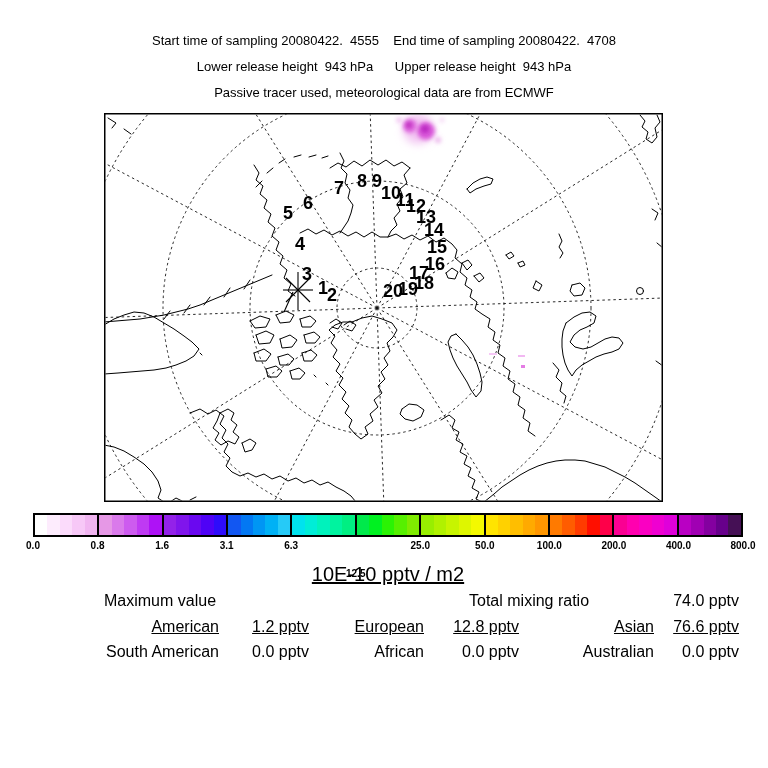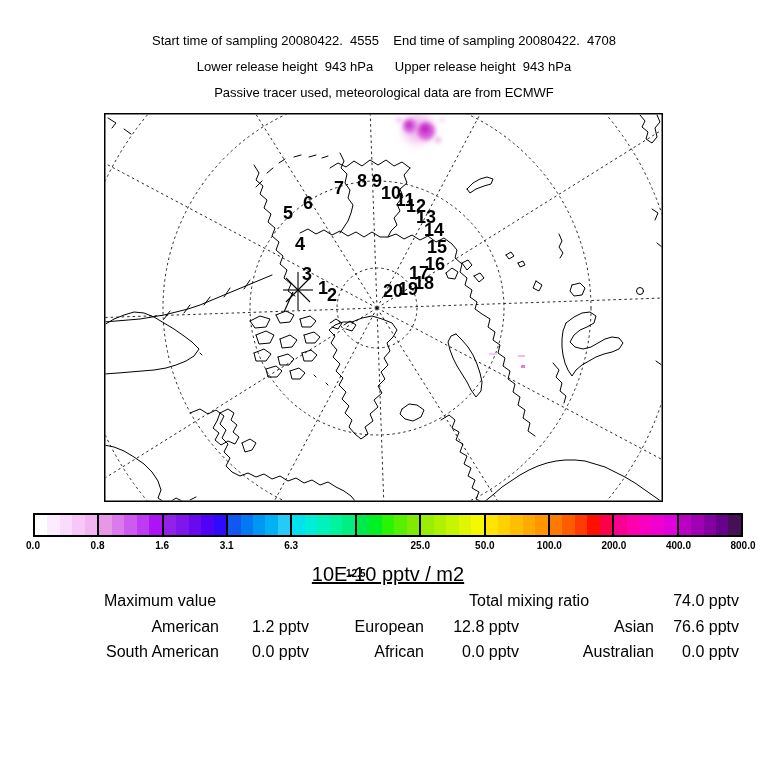--- a/index.html
+++ b/index.html
@@ -15,21 +15,21 @@
   #bar{position:absolute;left:33px;top:513px;width:710px;height:24px;
        display:flex;border:2px solid #000;box-sizing:border-box;background:#000;}
   .seg{display:flex;flex:1 1 0;border-left:2px solid #000;}
   .seg:first-child{border-left:none;}
   .cell{flex:1 1 0;}
   #ticks{position:absolute;left:33px;top:540px;width:710px;height:20px;}
   .tick{position:absolute;top:0;transform:translateX(-50%);
         font-size:10px;font-weight:bold;white-space:nowrap;}
   #units{position:absolute;left:33px;top:563px;width:710px;text-align:center;font-size:20px;text-decoration:underline;}
   .stat{position:absolute;font-size:16px;white-space:pre;margin-left:39px;}
-  .r1{top:592px;} .r2{top:618px;} .r3{top:643px;}
+  .r1{top:592px;} .r2{top:618px;text-decoration:underline;} .r3{top:643px;}
   .ra{text-align:right;}
   svg text.stn{font-family:"Liberation Sans","DejaVu Sans",sans-serif;
                font-size:18px;font-weight:bold;fill:#000;text-anchor:middle;}
 </style>
 </head>
 <body>
 
 <div id="page">
 
   <div id="hdr2" class="hdr hdr-center">Start time of sampling 20080422.  4555    End time of sampling 20080422.  4708</div>

